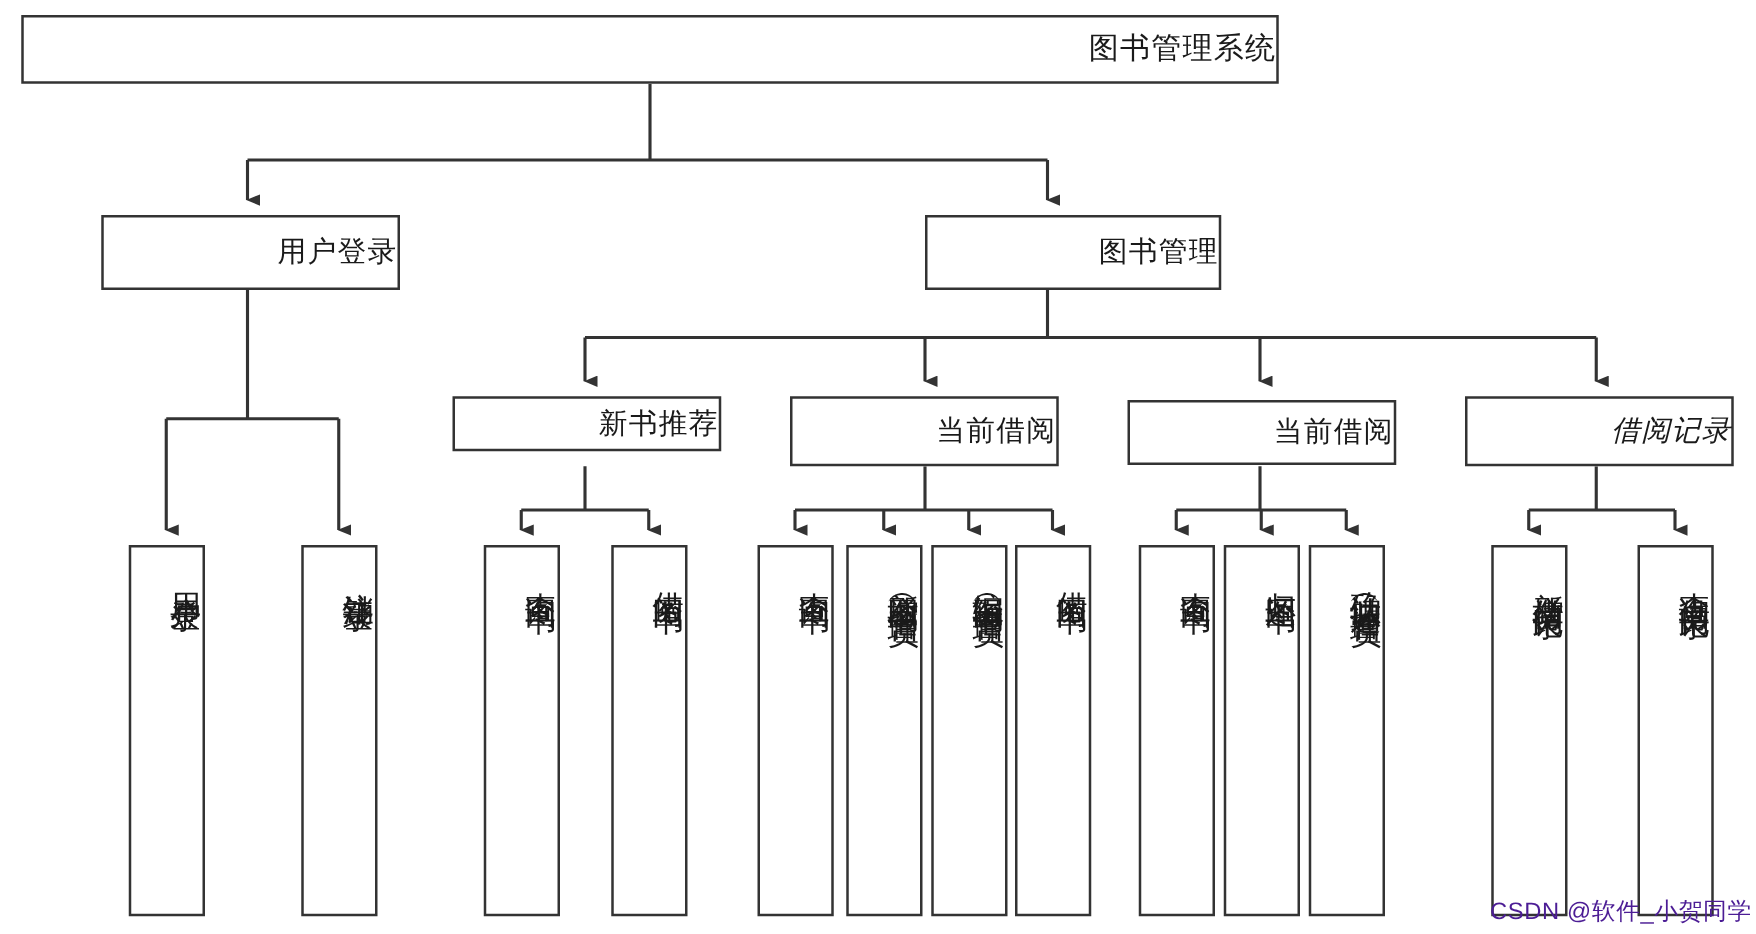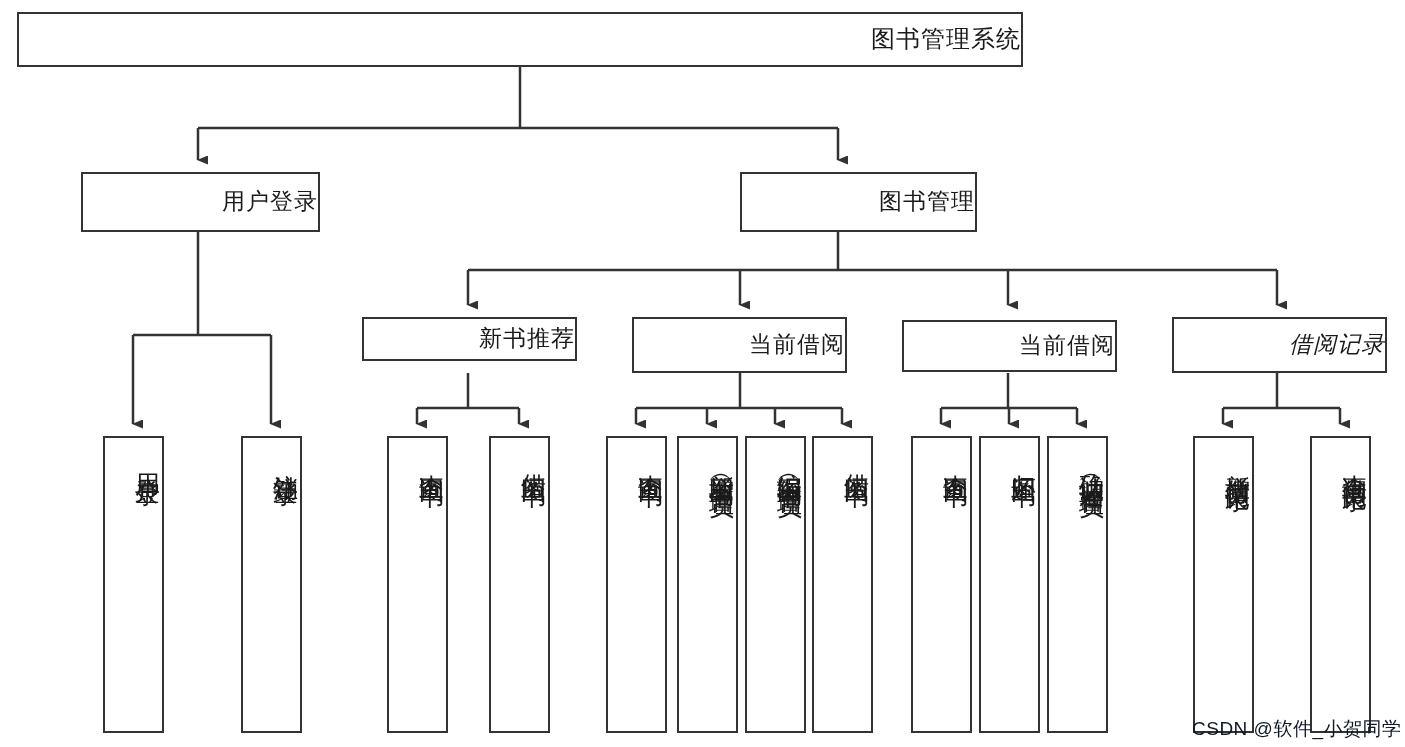--- a/index.html
+++ b/index.html
@@ -53,21 +53,21 @@
     text-orientation: upright;
     font-size: 25px;
     line-height: 1.18;
     letter-spacing: 3px;
     white-space: nowrap;
     color: #1a1a1a;
   }
   .watermark {
     position: absolute;
     font-size: 19px;
-    color: #0f172a;
+    color: #4c1d95;
     letter-spacing: 0.5px;
     white-space: nowrap;
     user-select: none;
   }
 </style>
 </head>
 <body>
 
 <div id="canvas">
 

